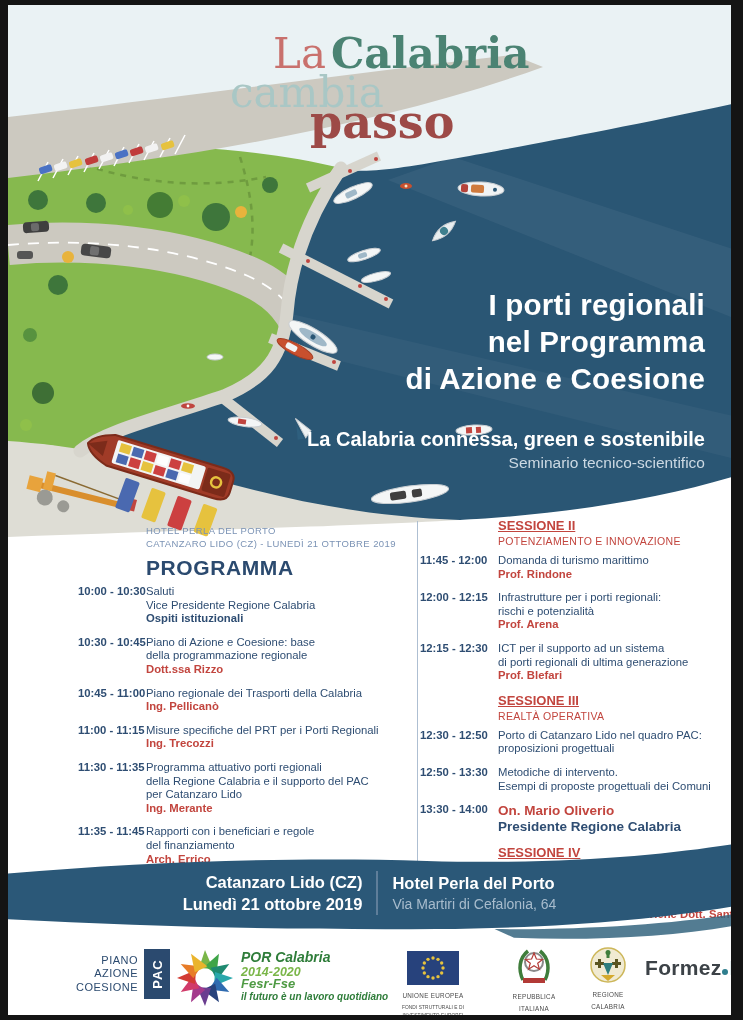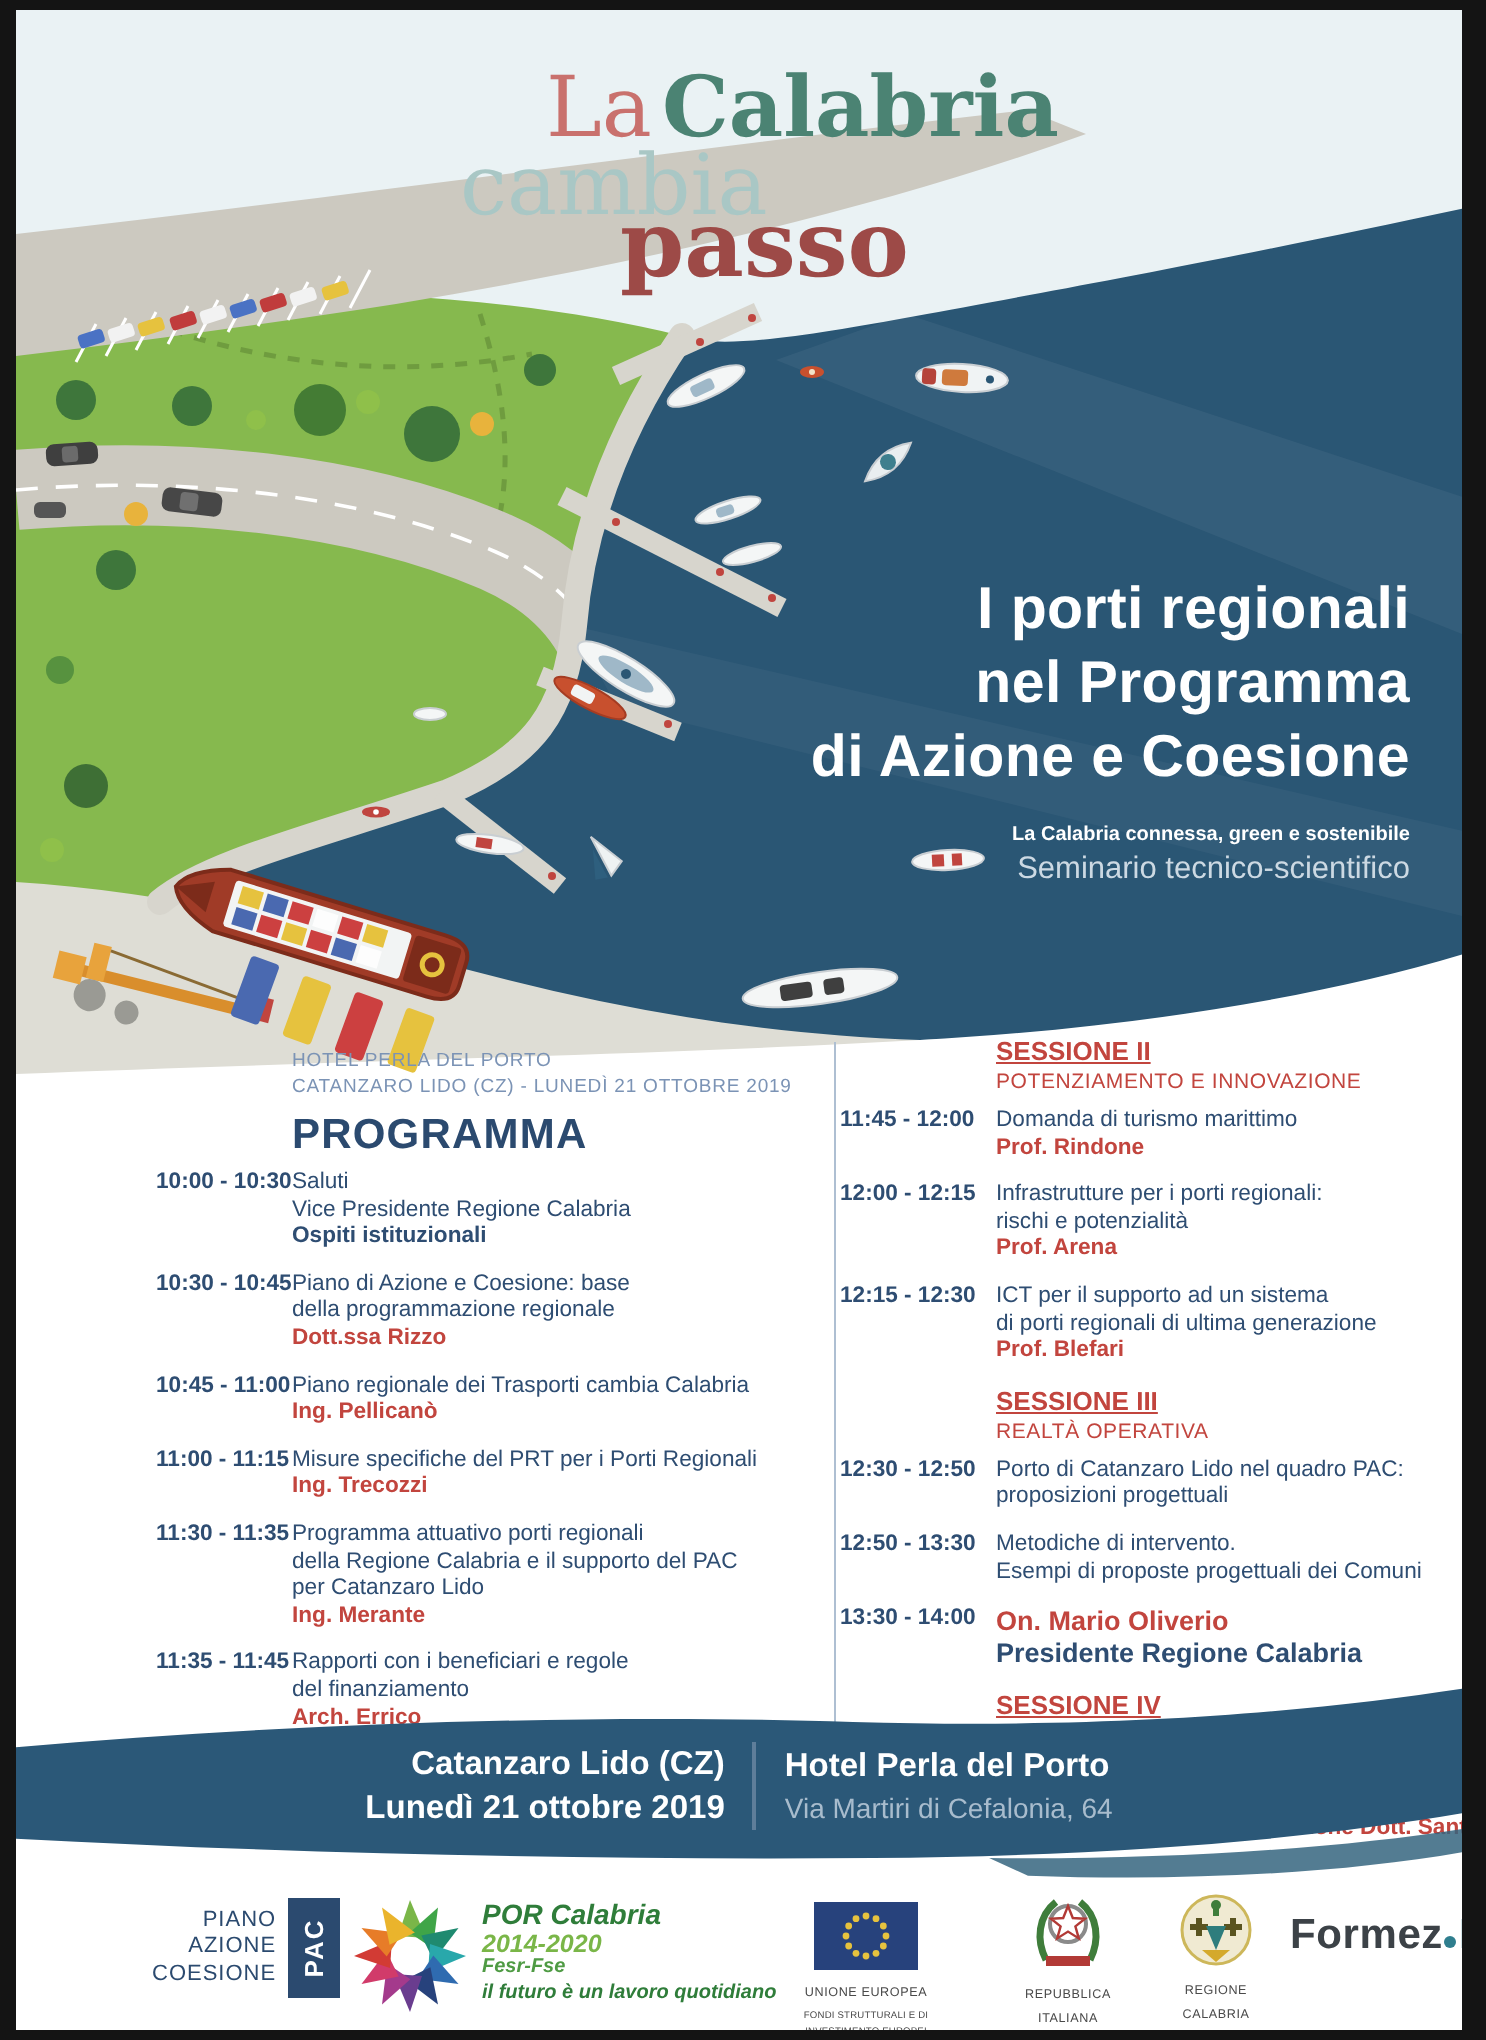--- a/index.html
+++ b/index.html
@@ -11,21 +11,21 @@
   .logo{position:absolute;left:222px;top:24px;width:330px;height:120px;}
   .logo .l1{position:absolute;left:43px;top:4px;font-family:"DejaVu Serif","Liberation Serif",serif;font-size:42px;line-height:42px;white-space:nowrap;}
   .logo .la{color:#c9716d;}
   .logo .calabria{color:#4b8373;font-weight:700;margin-left:5px;}
   .logo .l2{position:absolute;left:0px;top:43px;font-family:"DejaVu Serif","Liberation Serif",serif;font-size:42px;line-height:42px;color:#a9c7c5;}
   .logo .l3{position:absolute;left:80px;top:70px;font-family:"DejaVu Serif","Liberation Serif",serif;font-size:46px;line-height:46px;font-weight:700;color:#9d4a47;}
 
   
   .hero{position:absolute;right:26px;top:281px;width:430px;text-align:right;color:#ffffff;}
   .hero .t{font-size:29.5px;line-height:37px;font-weight:700;letter-spacing:.2px;}
-  .hero .sub1{margin-top:15px;font-size:10px;font-weight:700;}
+  .hero .sub1{margin-top:31px;font-size:20px;font-weight:700;}
   .hero .sub2{margin-top:3px;font-size:15.5px;font-weight:400;color:#ccd9e3;}
 
   
   .venue{font-size:9.5px;line-height:12.5px;letter-spacing:.4px;color:#7b93b5;margin-left:68px;margin-bottom:6px;}
   .prog-title{font-size:21px;font-weight:700;letter-spacing:.6px;color:#2b4a6f;margin-left:68px;margin-bottom:5px;}
   .col{position:absolute;color:#2e4d72;}
   .col-left{left:70px;top:520px;width:336px;}
   .col-right{left:412px;top:513px;width:330px;}
   .sess-title{font-size:13px;font-weight:700;color:#c2453e;text-decoration:underline;margin-bottom:7px;margin-top:6px;}
   .col .sess-title:first-child{margin-top:0;}
@@ -52,21 +52,21 @@
   .band-right .r2{font-size:14px;line-height:20px;color:#a8bccd;}
 
   
   .pac{position:absolute;left:68px;top:944px;display:flex;align-items:center;gap:6px;}
   .pac-text{text-align:right;font-size:11px;line-height:13.5px;font-weight:500;letter-spacing:.5px;color:#2b4a6f;}
   .pac-box{width:26px;height:50px;background:#2b4a6f;position:relative;}
   .pac-box span{position:absolute;left:50%;top:50%;transform:translate(-50%,-50%) rotate(-90deg);color:#fff;font-size:13px;font-weight:700;letter-spacing:1px;}
   .por{position:absolute;left:233px;top:944px;font-style:italic;}
   .por .t1{font-size:14px;font-weight:700;color:#2f7d3a;line-height:16px;}
   .por .t2{font-size:12.5px;font-weight:700;color:#7ab648;line-height:14px;}
-  .por .t3{font-size:10px;font-weight:700;color:#4f9b44;line-height:9px;}
+  .por .t3{font-size:13px;font-weight:700;color:#4f9b44;line-height:9px;}
   .por .t4{font-size:10px;font-weight:700;color:#2f7d3a;line-height:13px;margin-top:2px;}
   .logo-block{position:absolute;text-align:center;}
   .logo-caption{font-size:6.3px;line-height:8.5px;letter-spacing:.3px;color:#4a4a4a;margin-top:3px;}
   .logo-caption.tiny{font-size:4.8px;letter-spacing:.1px;}
   .formez{position:absolute;left:637px;top:951px;font-size:21px;letter-spacing:.3px;white-space:nowrap;}
   .formez .f1{color:#3c4247;font-weight:600;}
   .formez .dot{display:inline-block;width:6px;height:6px;border-radius:50%;background:#2f7e8e;margin:0 1px 0 1px;}
   .formez .f2{color:#2f7e8e;font-weight:700;}
 </style>
 </head>
@@ -305,21 +305,21 @@
           <div class="time">10:30 - 10:45</div>
           <div class="content">
             <div class="ln n">Piano di Azione e Coesione: base</div>
             <div class="ln n">della programmazione regionale</div>
             <div class="ln s">Dott.ssa Rizzo</div>
           </div>
         </div>
         <div class="row">
           <div class="time">10:45 - 11:00</div>
           <div class="content">
-            <div class="ln n">Piano regionale dei Trasporti cambia Calabria</div>
+            <div class="ln n">Piano regionale dei Trasporti della Calabria</div>
             <div class="ln s">Ing. Pellicanò</div>
           </div>
         </div>
         <div class="row">
           <div class="time">11:00 - 11:15</div>
           <div class="content">
             <div class="ln n">Misure specifiche del PRT per i Porti Regionali</div>
             <div class="ln s">Ing. Trecozzi</div>
           </div>
         </div>

